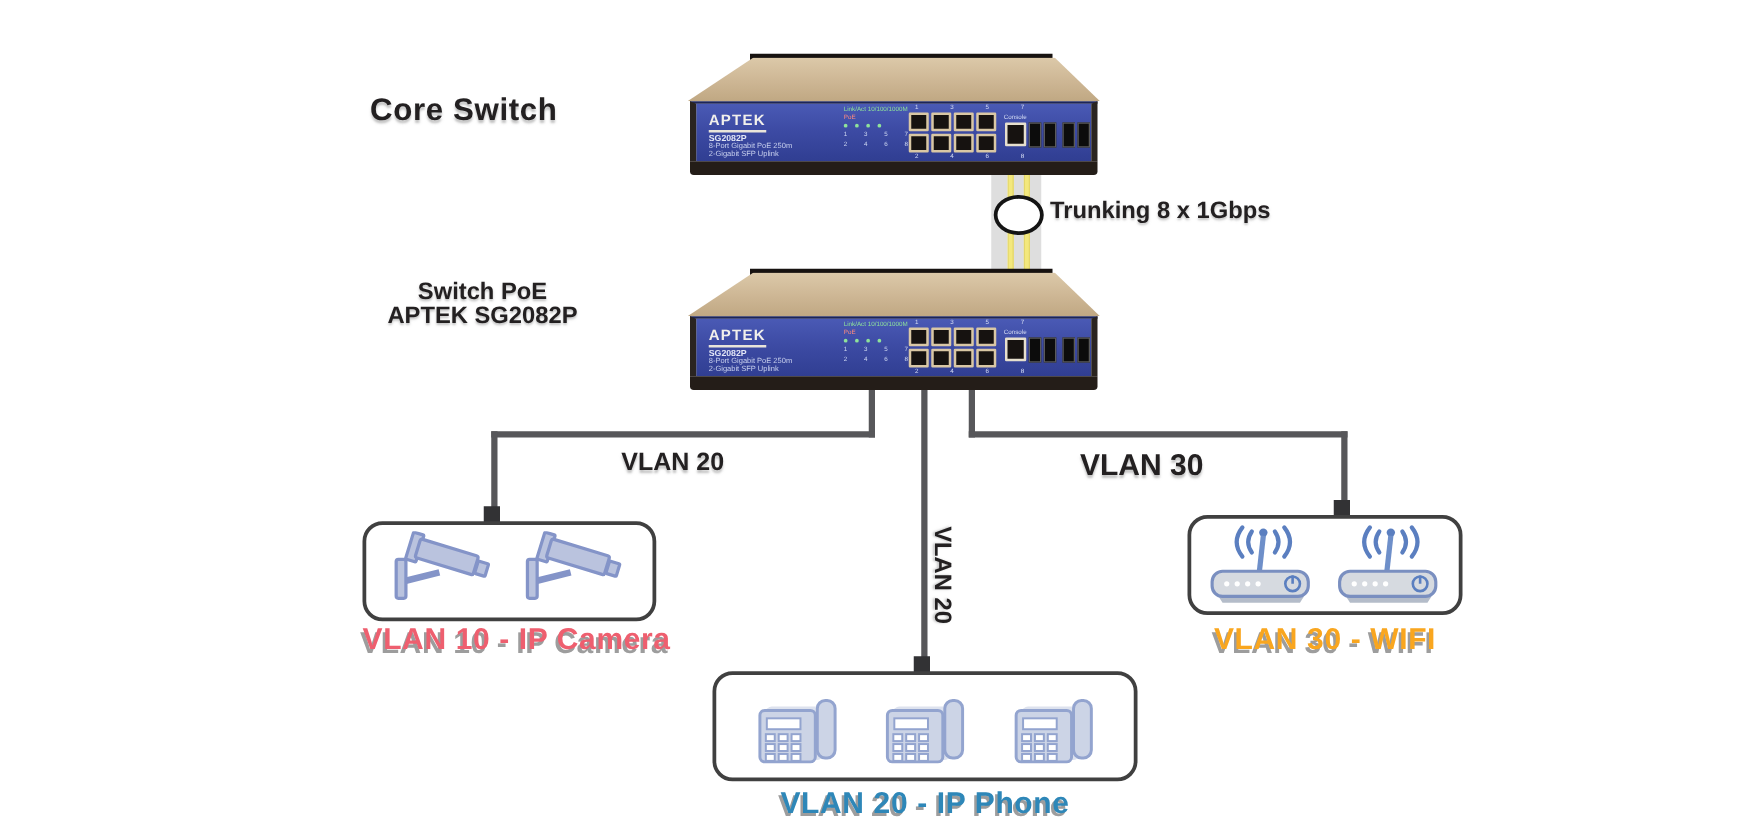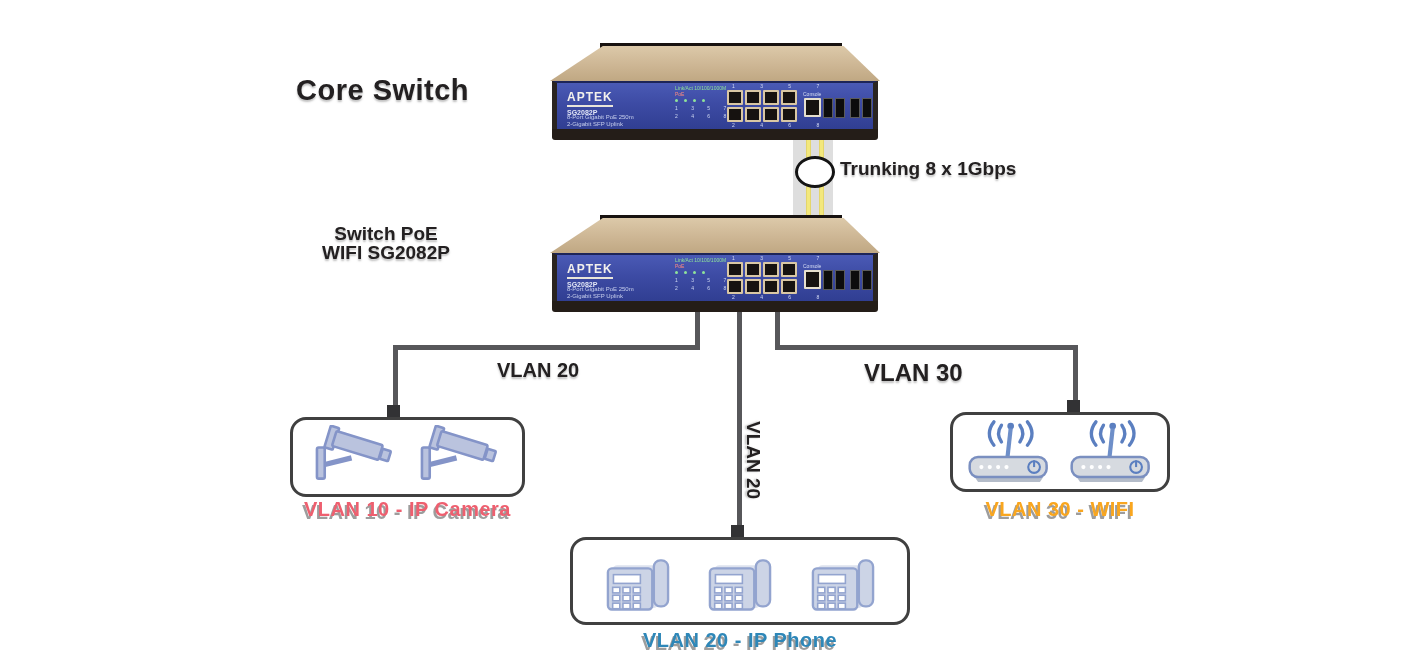--- a/index.html
+++ b/index.html
@@ -2,29 +2,29 @@
 <html><head>
 <meta charset="utf-8">
 <style>
   html,body{margin:0;padding:0;background:#fff;}
   .canvas{position:relative;width:1402px;height:663px;background:#ffffff;overflow:hidden;
           font-family:"Liberation Sans",sans-serif;}
 
   
   .lbl{position:absolute;font-weight:bold;color:#232021;text-shadow:0 2px 2px rgba(140,140,140,.55);
        white-space:nowrap;}
-  .lbl-core{left:296px;top:74px;font-size:29px;letter-spacing:.5px;}
+  .lbl-core{left:296px;top:74px;font-size:25px;letter-spacing:.5px;}
   .lbl-access{left:298px;top:224px;width:176px;font-size:19px;line-height:19px;text-align:center;white-space:normal;}
   .lbl-trunk{left:840px;top:158px;font-size:19px;}
   .lbl-vlan10{left:497px;top:359px;font-size:20px;}
   .lbl-vlan30{left:864px;top:359px;font-size:24px;}
   .lbl-vlan20{left:742px;top:421px;font-size:19px;writing-mode:vertical-rl;}
 
   
-  .grp{position:absolute;font-weight:bold;font-size:20px;text-align:center;letter-spacing:.5px;
+  .grp{position:absolute;font-weight:bold;font-size:24px;text-align:center;letter-spacing:.5px;
        text-shadow:-2px 3px 0 #9d9d9d;white-space:nowrap;}
   .grp-camera{left:290px;top:498px;width:235px;color:#ee5f6f;}
   .grp-phone{left:570px;top:629px;width:340px;color:#2e87b8;}
   .grp-wifi{left:950px;top:498px;width:220px;color:#f9a61f;}
 
   
   .line{position:absolute;background:#57575a;}
   .conn-sq{position:absolute;width:13px;height:13px;background:#323234;}
 
   
@@ -83,21 +83,21 @@
 </style>
 </head>
 <body>
 
 <div class="canvas">
 
   <div class="lbl lbl-core">Core Switch</div>
 
   <div class="lbl lbl-access">
     <div>Switch PoE</div>
-    <div>WIFI SG2082P</div>
+    <div>APTEK SG2082P</div>
   </div>
 
   <div class="lbl lbl-trunk">Trunking 8 x 1Gbps</div>
   <div class="lbl lbl-vlan10">VLAN 20</div>
   <div class="lbl lbl-vlan20">VLAN 20</div>
   <div class="lbl lbl-vlan30">VLAN 30</div>
 
   <div class="line" style="left:695px;top:310px;width:5px;height:40px;"></div>
   <div class="line" style="left:393px;top:345px;width:307px;height:5px;"></div>
   <div class="line" style="left:393px;top:345px;width:5px;height:73px;"></div>

